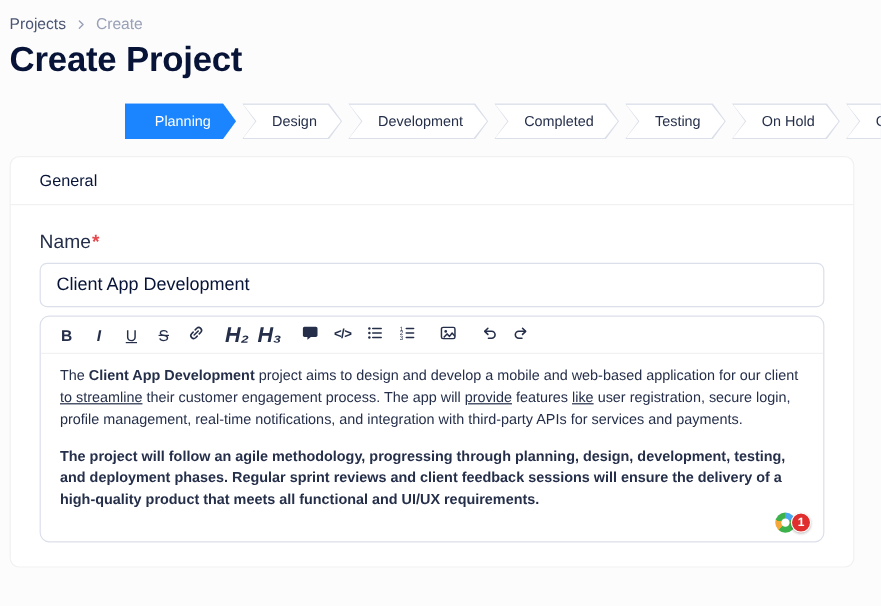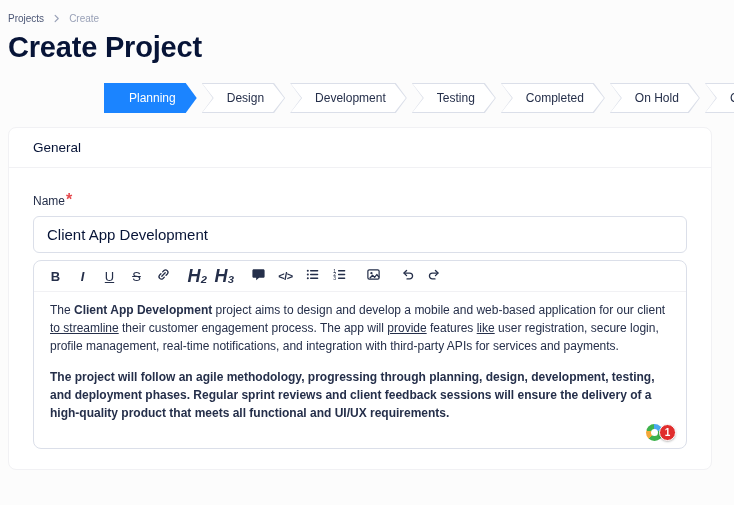--- a/index.html
+++ b/index.html
@@ -5,21 +5,21 @@
   * { box-sizing: border-box; margin: 0; padding: 0; }
   html, body { width: 734px; height: 505px; overflow: hidden; }
   body {
     font-family: "Liberation Sans", "DejaVu Sans", sans-serif;
     background: #fcfcfc;
     color: #071437;
   }
   .page { padding: 12px 22px 8px 8px; }
 
   
-  .breadcrumb { display: flex; align-items: center; gap: 7px; font-size: 10px; margin-bottom: 9px; }
+  .breadcrumb { display: flex; align-items: center; gap: 7px; font-size: 13px; margin-bottom: 9px; }
   .breadcrumb a { color: #4b5675; text-decoration: none; cursor: pointer; }
   .breadcrumb .current { color: #99a1b7; }
   .crumb-sep { display: inline-flex; align-items: center; margin-top: 1px; }
 
   
   h1.page-title { font-size: 29px; font-weight: 700; letter-spacing: -0.2px; margin: 2px 0 0 0; line-height: 28px; }
 
   
   .stepper { display: flex; align-items: center; margin: 22px 0 0 96px; height: 30px; }
   .step { position: relative; height: 30px; cursor: pointer; }
@@ -44,21 +44,21 @@
   }
   .step.first .step-label { }
   .step.active .step-label { color: #ffffff; }
 
   
   .card { background: #fff; border: 1px solid #f1f1f4; border-radius: 8px; margin-top: 14px; }
   .card-header { padding: 12px 24px; border-bottom: 1px solid #f1f1f4; }
   .card-header h2 { font-size: 13.5px; font-weight: 400; color: #071437; }
   .card-body { padding: 23px 24px 20px; }
 
-  .field-label { font-size: 12px; font-weight: 500; color: #252f4a; }
+  .field-label { font-size: 16px; font-weight: 500; color: #252f4a; }
   .required-mark { color: #e5484d; font-weight: 700; margin-left: 1px; }
 
   input.text-input {
     width: 100%; height: 37px; margin-top: 7px;
     border: 1px solid #dbdfe9; border-radius: 6px;
     padding: 0 13px; font-size: 15px; color: #071437;
     font-family: "Liberation Sans", "DejaVu Sans", sans-serif;
     background: #fff; outline: none;
   }
 
@@ -132,26 +132,26 @@
       <span class="step-label">Design</span>
     </div>
     <div class="step">
       <span class="layer-border"></span>
         <span class="layer-fill"></span>
       <span class="step-label">Development</span>
     </div>
     <div class="step">
       <span class="layer-border"></span>
         <span class="layer-fill"></span>
+      <span class="step-label">Completed</span>
+    </div>
+    <div class="step">
+      <span class="layer-border"></span>
+        <span class="layer-fill"></span>
       <span class="step-label">Testing</span>
-    </div>
-    <div class="step">
-      <span class="layer-border"></span>
-        <span class="layer-fill"></span>
-      <span class="step-label">Completed</span>
     </div>
     <div class="step">
       <span class="layer-border"></span>
         <span class="layer-fill"></span>
       <span class="step-label">On Hold</span>
     </div>
     <div class="step last">
       <span class="layer-border"></span>
         <span class="layer-fill"></span>
       <span class="step-label">Cancelled</span>

